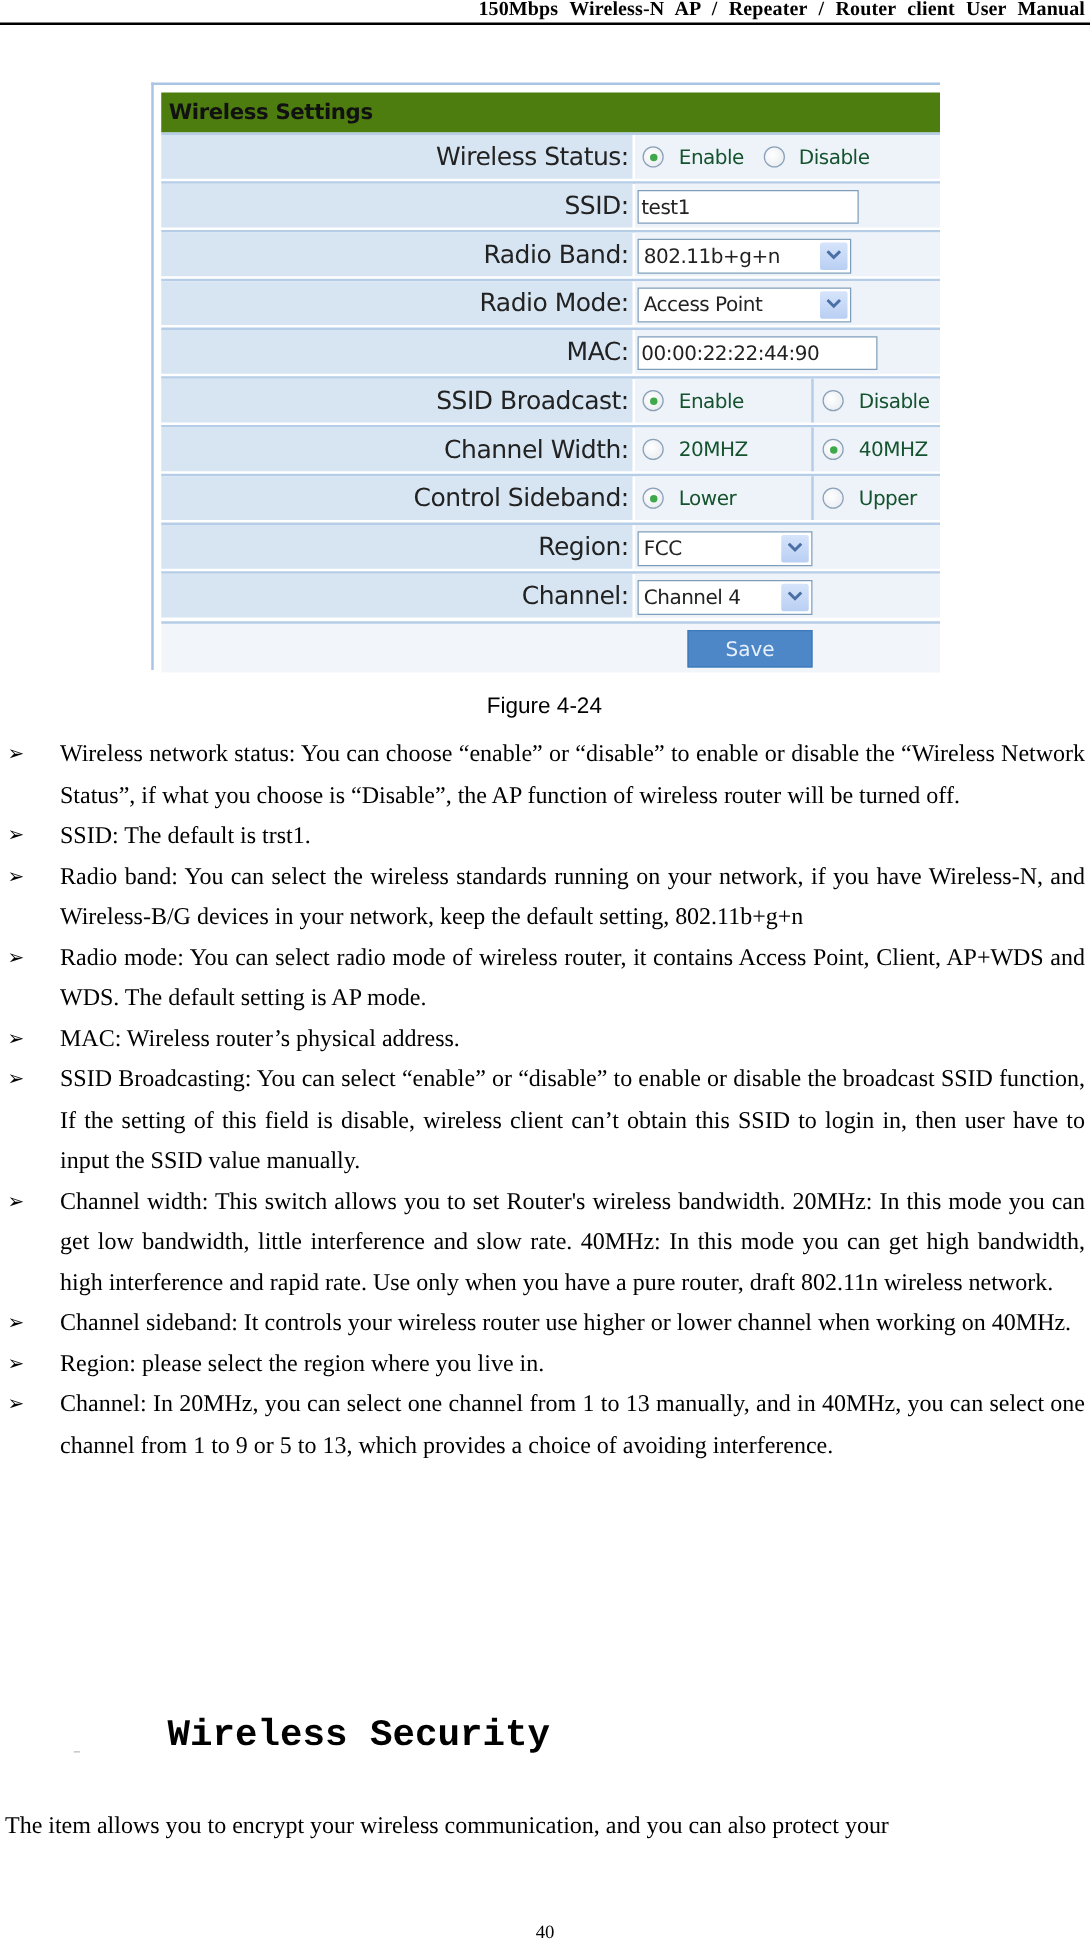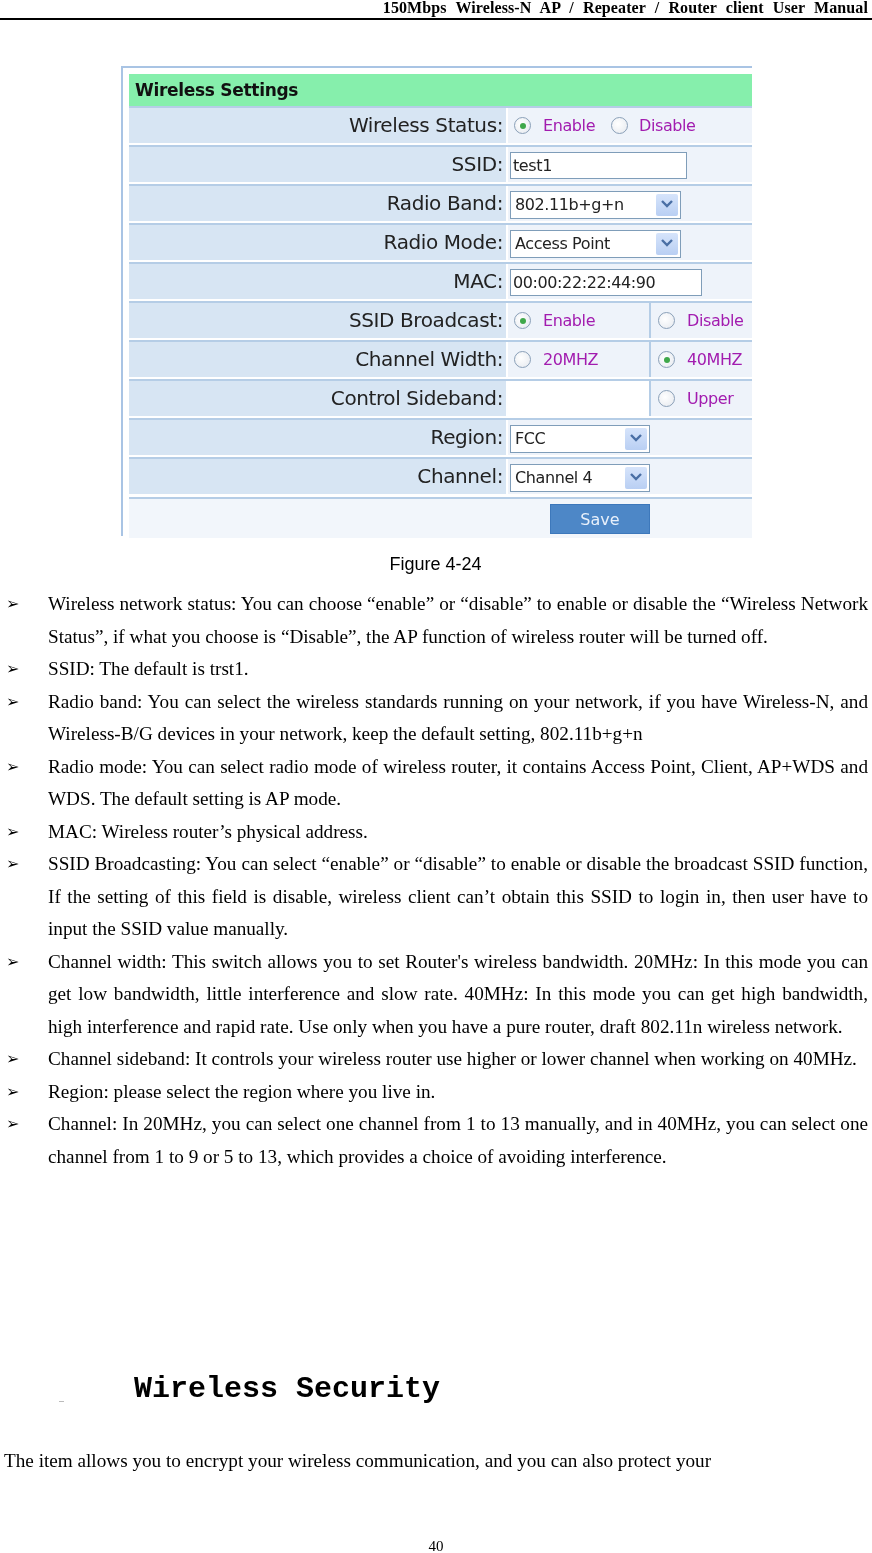--- a/index.html
+++ b/index.html
@@ -19,21 +19,21 @@
 
   
   .panel {
     position: absolute; left: 121px; top: 66px; width: 631px; height: 470px;
     border-left: 2px solid #a9c4e4; border-top: 2px solid #a9c4e4;
     background: #ffffff;
     font-family: "DejaVu Sans", sans-serif;
   }
   .panel-title {
     position: absolute; left: 6px; top: 6px; width: 623px; height: 32px;
-    background: #86efac;
+    background: #4d7c0f;
     font-weight: bold; font-size: 17px; color: #111; letter-spacing: -0.3px;
     padding: 6px 0 0 6px;
   }
   .row {
     position: absolute; left: 6px; width: 623px; height: 37px;
     border-top: 2px solid #b5cde6;
   }
   .row .lbl {
     position: absolute; left: 0; top: 0; width: 377px; height: 100%;
     background: #d7e5f3; text-align: right; padding-right: 3px;
@@ -49,21 +49,21 @@
   }
   .radio {
     position: absolute; top: 9px; width: 17px; height: 17px; border-radius: 50%;
     border: 1px solid #8aa0b8; background: radial-gradient(circle at 40% 40%, #ffffff 0%, #e4e8ee 100%);
   }
   .radio.on::after {
     content: ""; position: absolute; left: 5px; top: 5px; width: 6px; height: 6px;
     border-radius: 50%; background: #3fa84a;
   }
   .opt {
-    position: absolute; top: 0; line-height: 35px; font-size: 16px; color: #a21caf; letter-spacing: -0.4px;
+    position: absolute; top: 0; line-height: 35px; font-size: 16px; color: #14532d; letter-spacing: -0.4px;
   }
   .textbox {
     position: absolute; left: 2px; top: 5px; height: 27px;
     border: 1px solid #7f9db9; background: #fff;
     font-size: 16px; line-height: 25px; padding-left: 2px; color: #222; letter-spacing: -0.4px;
   }
   .select {
     position: absolute; left: 2px; top: 5px; height: 28px;
     border: 1px solid #7f9db9; background: #fff;
     font-size: 16px; line-height: 26px; padding-left: 4px; color: #222; letter-spacing: -0.4px;
@@ -193,20 +193,24 @@
       <span class="opt" style="left:35px;">20MHZ</span>
     </div>
     <div class="val2">
       <span class="radio on" style="left:7px;"></span>
       <span class="opt" style="left:36px;">40MHZ</span>
     </div>
   </div>
 
   <div class="row" style="top:311px;">
     <div class="lbl">Control Sideband:</div>
+    <div class="val">
+      <span class="radio on" style="left:6px;"></span>
+      <span class="opt" style="left:35px;">Lower</span>
+    </div>
     <div class="val2">
       <span class="radio" style="left:7px;"></span>
       <span class="opt" style="left:36px;">Upper</span>
     </div>
   </div>
 
   <div class="row" style="top:350px;">
     <div class="lbl">Region:</div>
     <div class="val">
       <div class="select" style="width:140px;">

